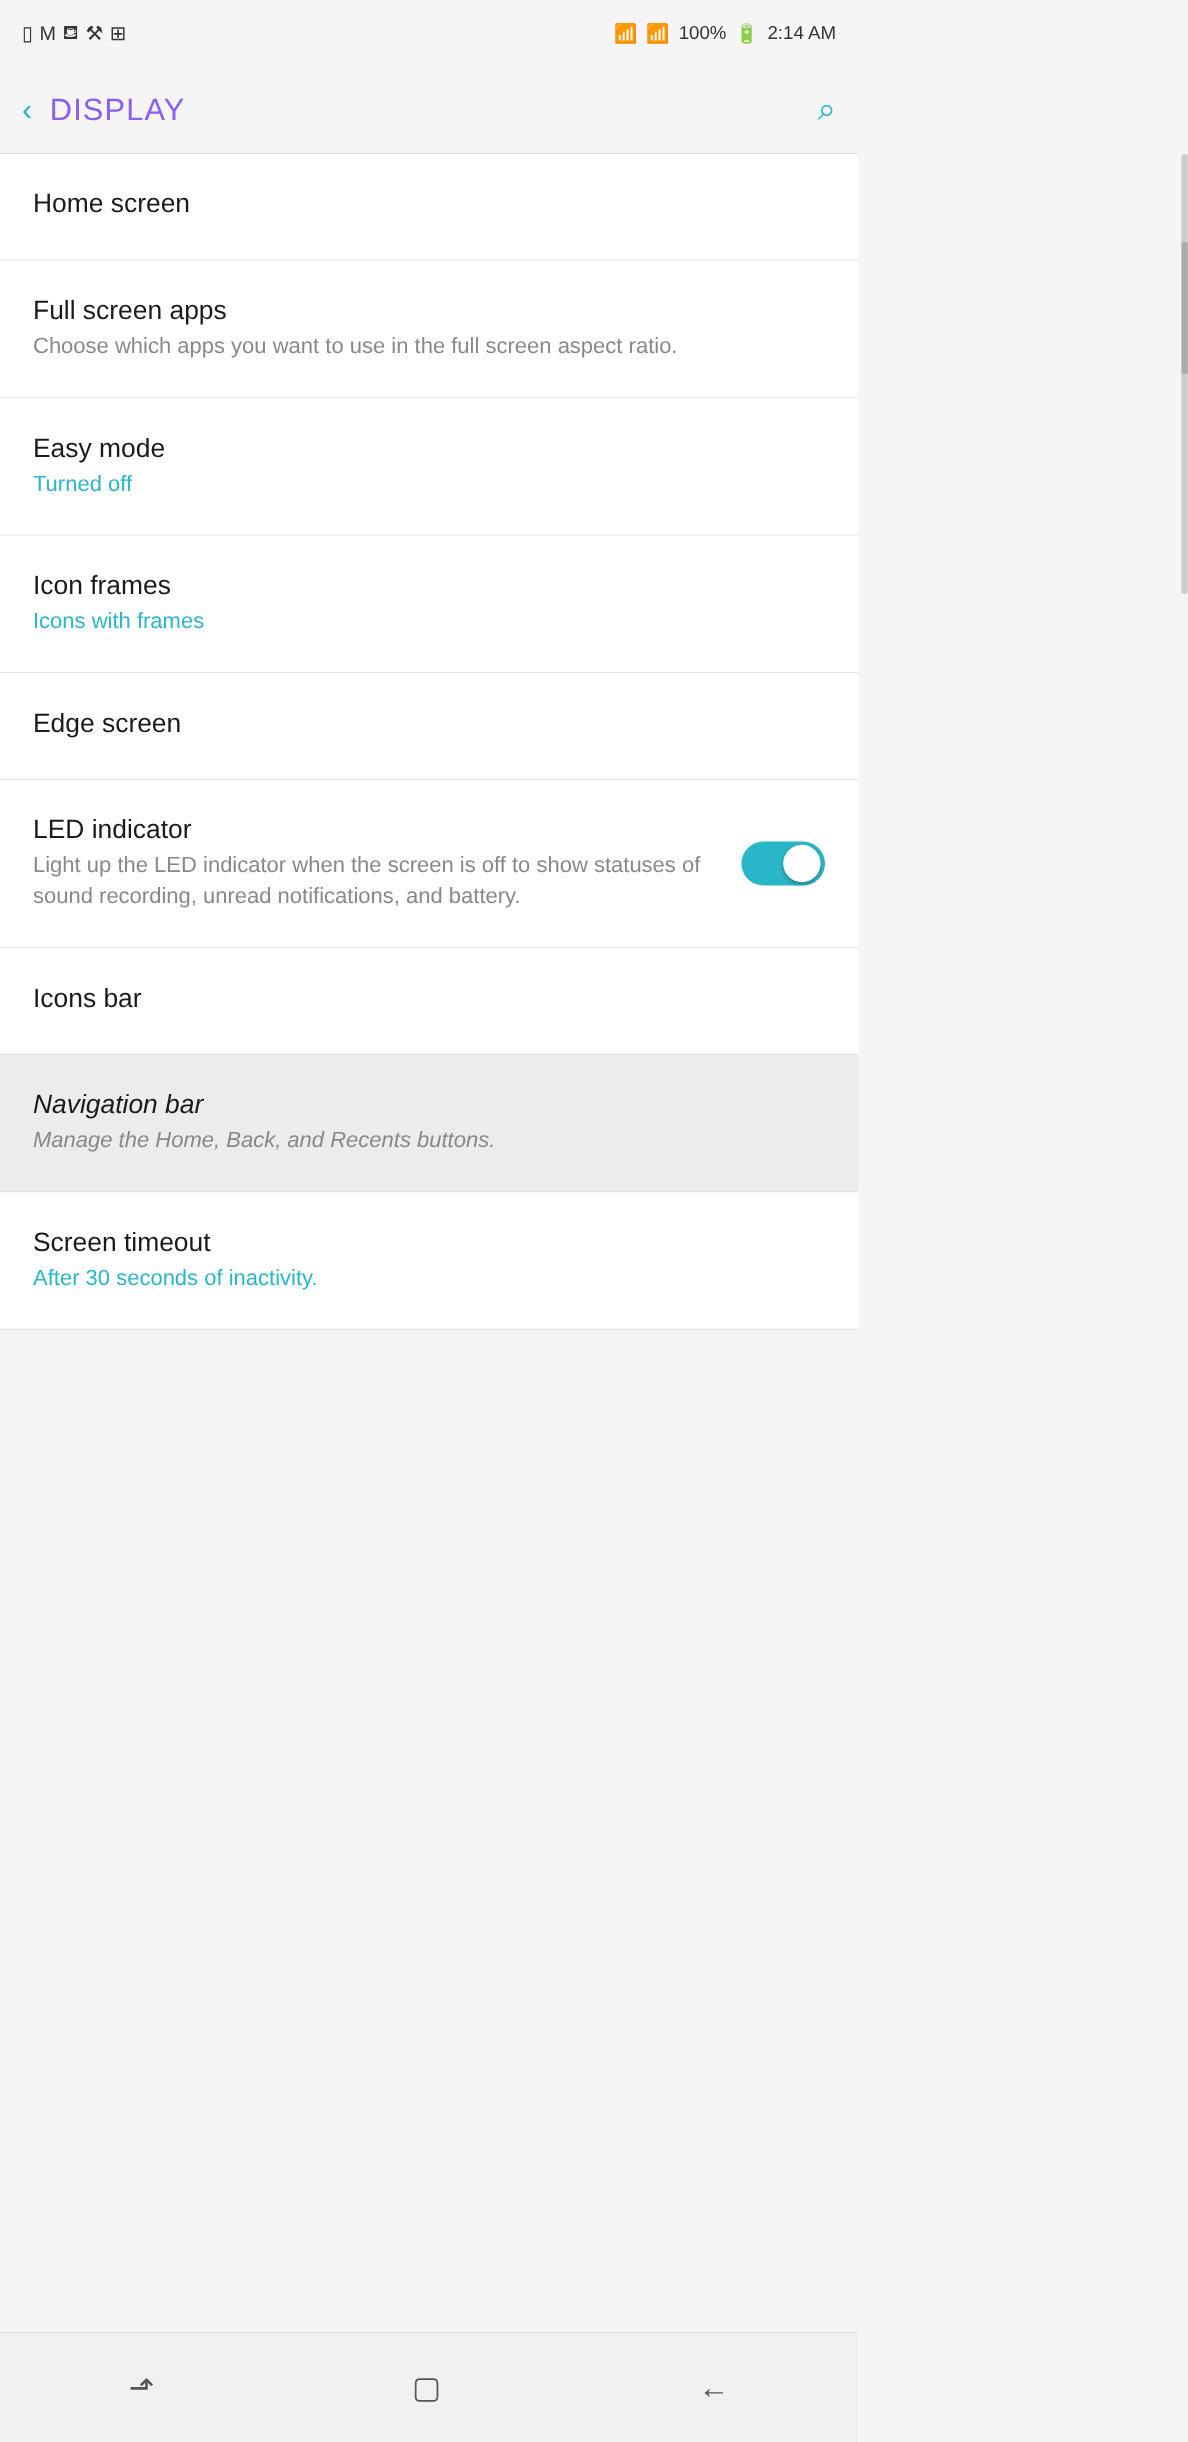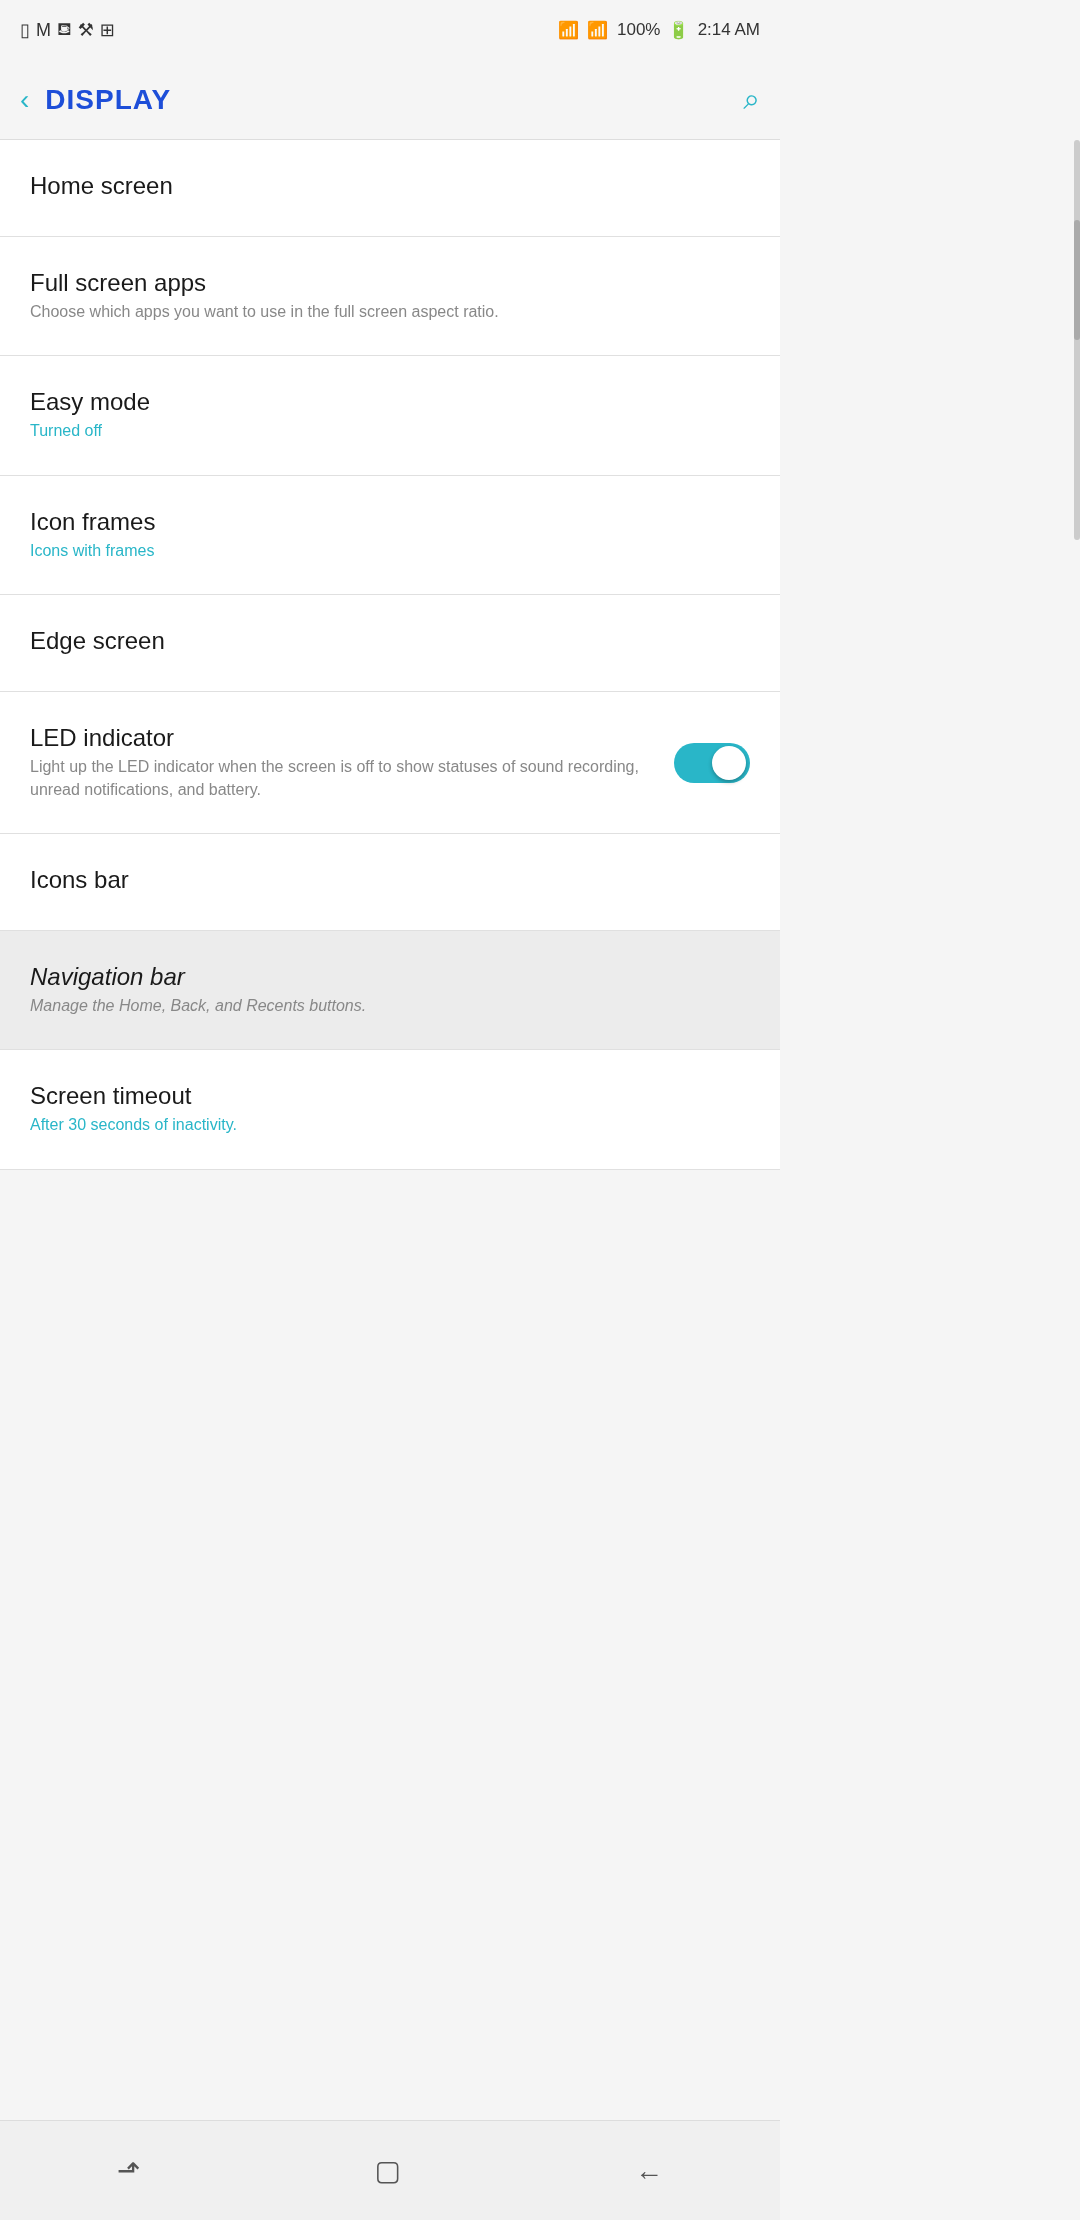--- a/index.html
+++ b/index.html
@@ -62,22 +62,22 @@
     }
 
     .back-icon {
       color: #29b6c8;
       font-size: 28px;
       cursor: pointer;
     }
 
     .header-title {
       font-size: 28px;
-      font-weight: 700;
-      color: #1d4ed8;
+      font-weight: 400;
+      color: #8b5cf6;
       letter-spacing: 1px;
     }
 
     .search-icon {
       color: #29b6c8;
       font-size: 30px;
       cursor: pointer;
     }
 
     
@@ -107,21 +107,21 @@
     }
 
     .settings-item-title {
       font-size: 24px;
       color: #1a1a1a;
       font-weight: 400;
       margin-bottom: 4px;
     }
 
     .settings-item-subtitle {
-      font-size: 16px;
+      font-size: 20px;
       color: #888;
       line-height: 1.4;
       margin-top: 4px;
     }
 
     .settings-item-subtitle.accent {
       color: #29b6c8;
     }
 
     

